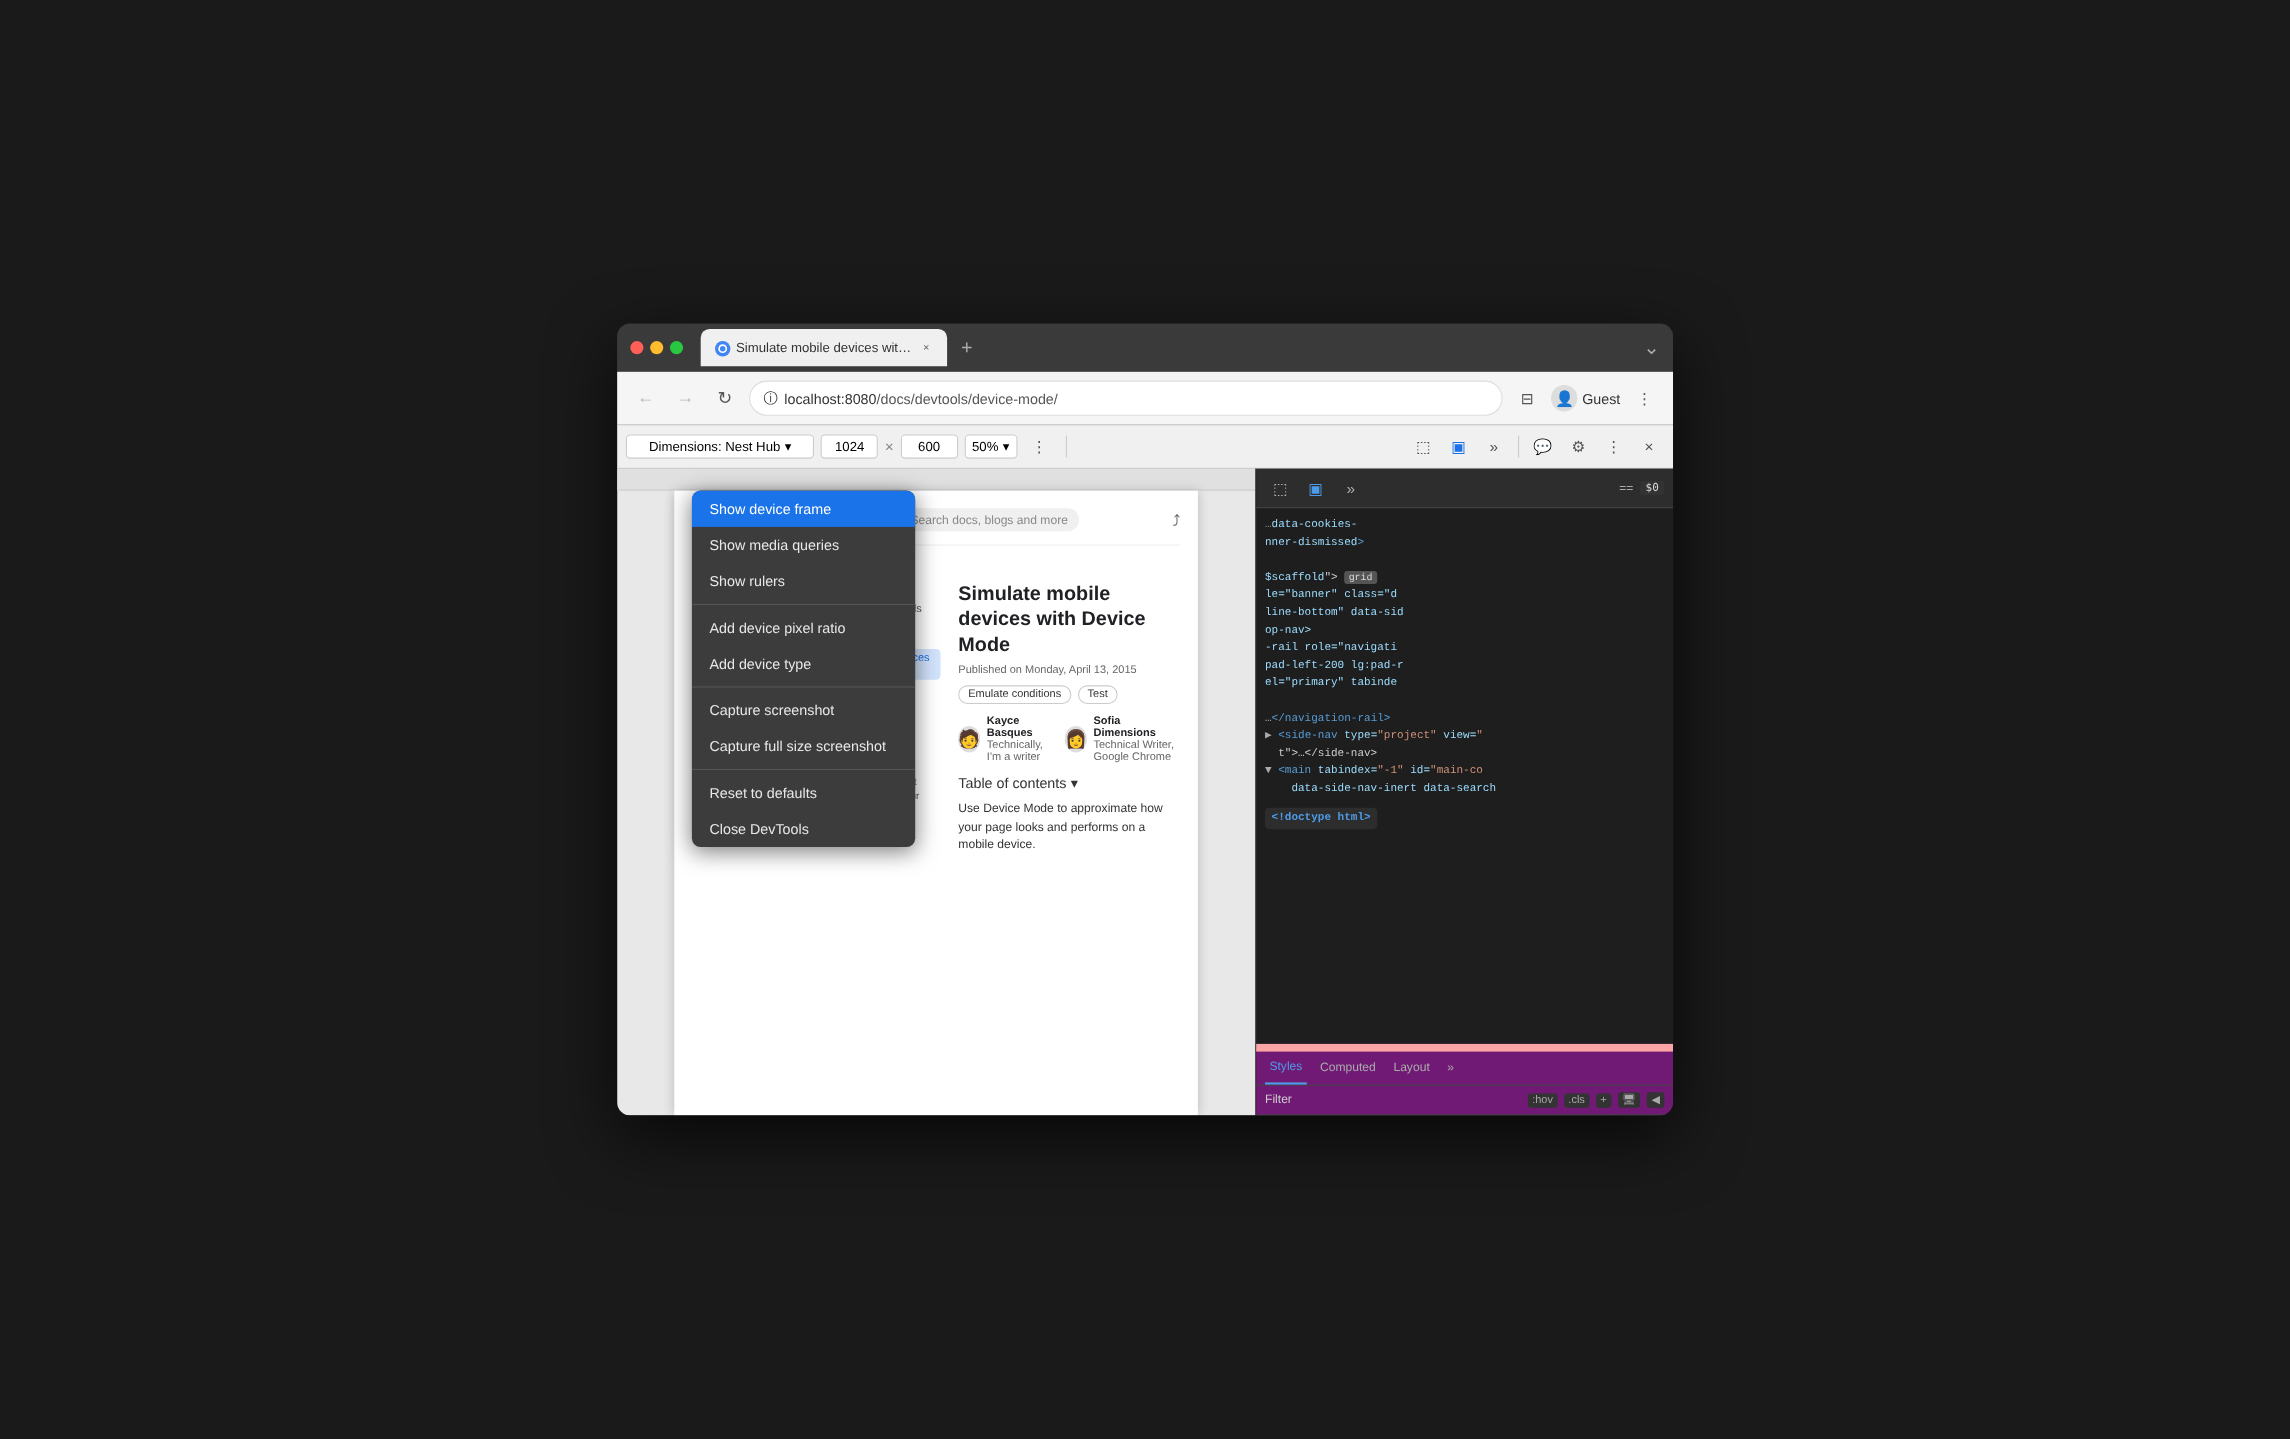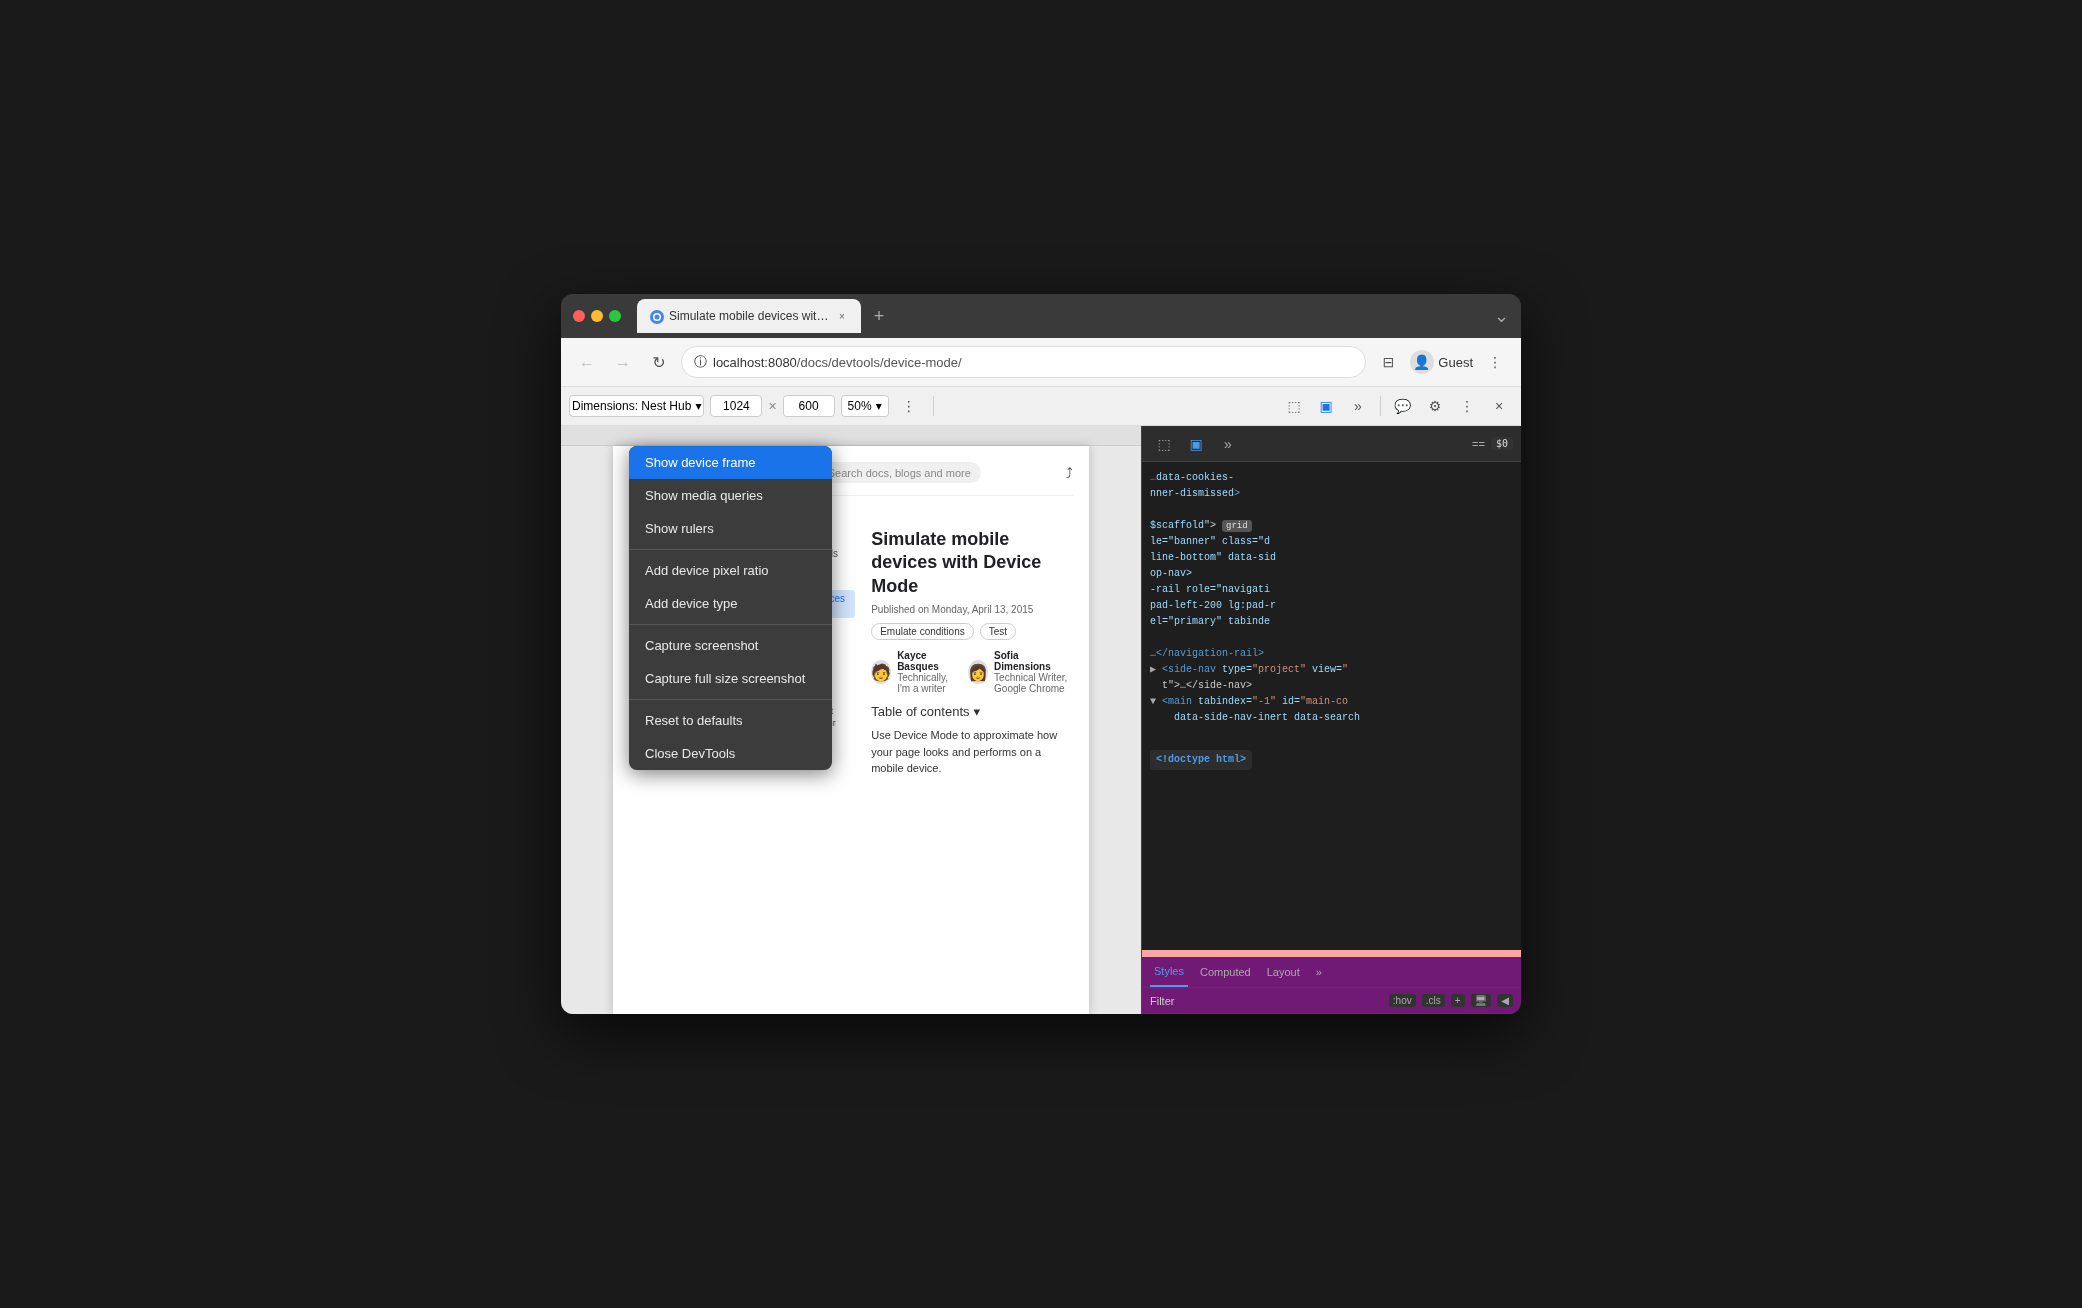--- a/index.html
+++ b/index.html
@@ -173,21 +173,21 @@
       display: flex;
       align-items: center;
       padding: 0 8px;
       gap: 6px;
       flex-shrink: 0;
     }
     .dim-dropdown {
       background: #fff;
       border: 1px solid #ccc;
       border-radius: 4px;
-      padding: 3px 2px;
+      padding: 3px 20px;
       font-size: 12px;
       display: flex;
       align-items: center;
       gap: 4px;
       cursor: pointer;
     }
     .dim-input {
       background: #fff;
       border: 1px solid #ccc;
       border-radius: 4px;
@@ -806,21 +806,21 @@
         </div>
         <div class="code-line">
           <span style="color:#ccc;">&nbsp;&nbsp;t"&gt;…&lt;/side-nav&gt;</span>
         </div>
         <div class="code-line">
           <span style="color:#aaa;"> ▼ </span><span class="code-tag">&lt;main</span><span class="code-attr"> tabindex=</span><span class="code-str">"-1"</span><span class="code-attr"> id=</span><span class="code-str">"main-co</span>
         </div>
         <div class="code-line">
           <span style="color:#9cdcfe;">&nbsp;&nbsp;&nbsp;&nbsp;data-side-nav-inert data-search</span>
         </div>
-        <div class="code-line" style="margin-top:24px;">
+        <div class="code-line" style="margin-top:8px;">
           <span style="background:#2d2d2d; display:inline-block; padding:2px 6px; border-radius:4px; color:#4d9be8; font-weight:bold;">&lt;!doctype html&gt;</span>
         </div>
       </div>
 
       <div class="devtools-bottom">
         <div class="devtools-tabs-bar">
           <div class="dt-tab active">Styles</div>
           <div class="dt-tab">Computed</div>
           <div class="dt-tab">Layout</div>
           <div class="dt-tab">»</div>

